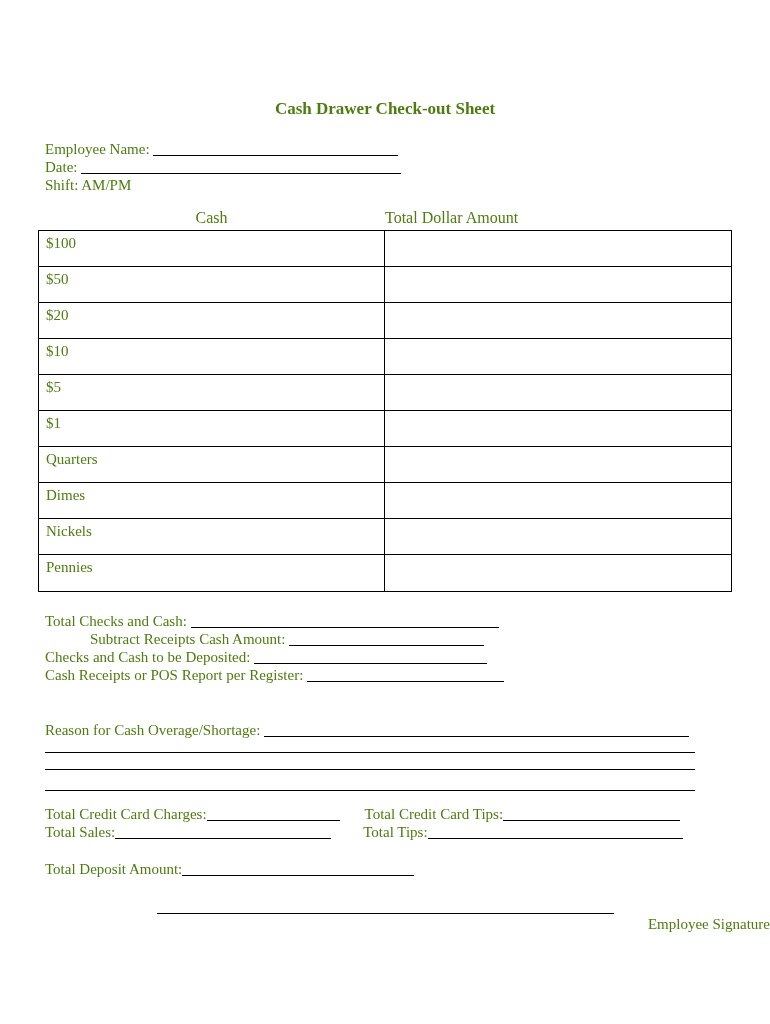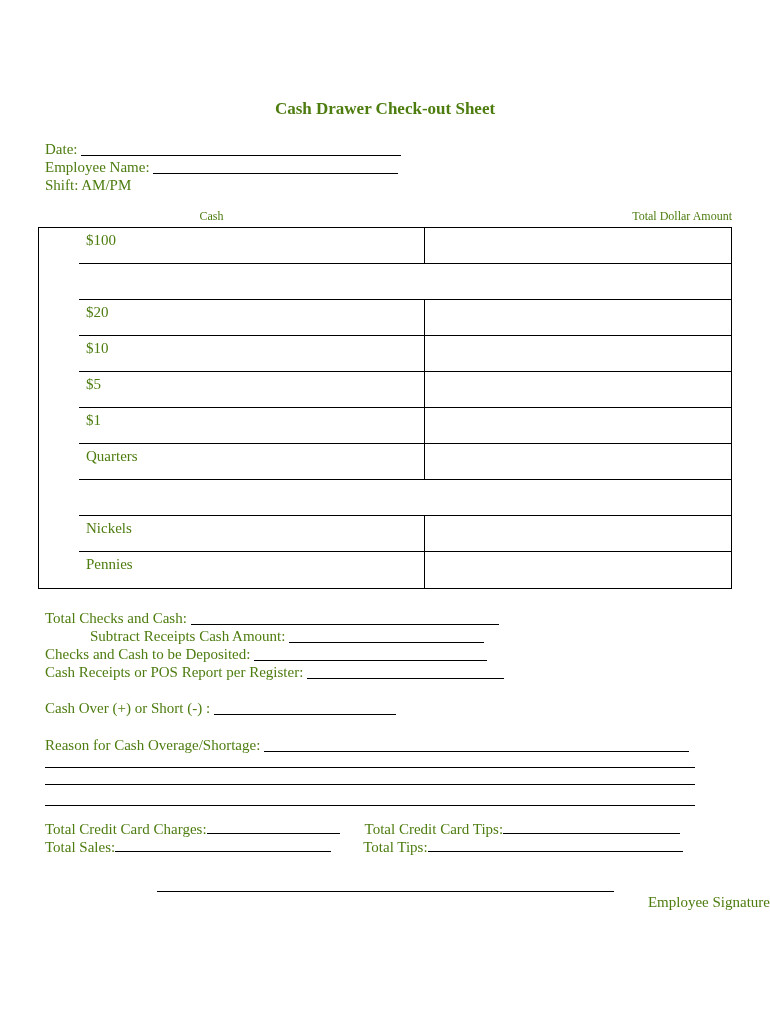--- a/index.html
+++ b/index.html
@@ -18,80 +18,81 @@
     font-weight: bold;
     font-size: 17px;
   }
   .head-fields { margin: 21px 45px 0 45px; line-height: 18px; }
   .fill {
     display: inline-block;
     height: 14px;
     border-bottom: 1px solid #000;
     vertical-align: -2px;
   }
-  .table-headers { display: flex; margin: 15px 38px 0 38px; font-size: 12px; }
+  .table-headers { display: flex; margin: 15px 38px 0 38px; font-size: 16px; }
   .table-headers .h-cash { width: 347px; text-align: center; }
-  .table-headers .h-amount { flex: 1; text-align: right; }
-  .cash-table { margin: 3px 38px 0 38px; border: 1px solid #000; padding-left: 40px; }
+  .table-headers .h-amount { flex: 1; text-align: left; }
+  .cash-table { margin: 3px 38px 0 38px; border: 1px solid #000; }
   .ct-row { display: flex; height: 36px; border-bottom: 1px solid #000; }
   .ct-row:last-child { border-bottom: none; }
   .ct-label { width: 346px; border-right: 1px solid #000; padding: 4px 7px 0 7px; }
   .ct-amount { flex: 1; }
   .summary { margin: 20px 45px 0 45px; line-height: 18px; }
   .indent { padding-left: 45px; }
   .bold { font-weight: normal; }
   .sp18 { height: 18px; }
   .sp19 { height: 19px; }
   .rule { margin-left: 45px; width: 650px; border-bottom: 1px solid #000; }
   .rule.r1 { height: 14px; }
   .rule.r2 { height: 17px; }
   .rule.r3 { height: 21px; }
-  .two-col { display: flex; margin: 0 45px; line-height: 18px; align-items: flex-start; }
+  .two-col { display: flex; margin: 0 45px; line-height: 18px; align-items: center; }
   .col-gap1 { width: 25px; }
   .col-gap2 { width: 32px; }
   .bottom-block { margin-top: 14px; }
   .deposit-row { margin: 19px 45px 0 45px; line-height: 18px; }
   .sig-line {
     width: 457px; margin: 30px auto 0 auto;
     border-bottom: 1px solid #000; height: 6px;
   }
   .sig-label { text-align: right; margin-top: 1px; line-height: 18px; }
 </style>
 </head>
 <body>
 
 <div class="page">
 
   <div class="title">Cash Drawer Check-out Sheet</div>
 
   <div class="head-fields">
     <div>
+      <span>Employee Name:</span>
+      <span class="fill" style="width:245px"></span>
+    </div>
+    <div>
       <span>Date:</span>
       <span class="fill" style="width:320px"></span>
-    </div>
-    <div>
-      <span>Employee Name:</span>
-      <span class="fill" style="width:245px"></span>
     </div>
     <div>
       <span>Shift: AM/PM</span>
     </div>
   </div>
 
   <div class="table-headers">
     <div class="h-cash">Cash</div>
     <div class="h-amount">Total Dollar Amount</div>
   </div>
 
   <div class="cash-table">
     <div class="ct-row">
       <div class="ct-label">$100</div>
       <div class="ct-amount"></div>
     </div>
     <div class="ct-row">
+      <div class="ct-label">$50</div>
       <div class="ct-amount"></div>
     </div>
     <div class="ct-row">
       <div class="ct-label">$20</div>
       <div class="ct-amount"></div>
     </div>
     <div class="ct-row">
       <div class="ct-label">$10</div>
       <div class="ct-amount"></div>
     </div>
@@ -101,20 +102,21 @@
     </div>
     <div class="ct-row">
       <div class="ct-label">$1</div>
       <div class="ct-amount"></div>
     </div>
     <div class="ct-row">
       <div class="ct-label">Quarters</div>
       <div class="ct-amount"></div>
     </div>
     <div class="ct-row">
+      <div class="ct-label">Dimes</div>
       <div class="ct-amount"></div>
     </div>
     <div class="ct-row">
       <div class="ct-label">Nickels</div>
       <div class="ct-amount"></div>
     </div>
     <div class="ct-row">
       <div class="ct-label">Pennies</div>
       <div class="ct-amount"></div>
     </div>
@@ -131,24 +133,20 @@
     </div>
     <div>
       <span class="bold">Checks and Cash to be Deposited</span><span>:</span>
       <span class="fill" style="width:233px"></span>
     </div>
     <div>
       <span>Cash Receipts or POS Report per Register:</span>
       <span class="fill" style="width:197px"></span>
     </div>
     <div class="sp18"></div>
-    <div>
-      <span>Cash Over (+) or Short (-) :</span>
-      <span class="fill" style="width:182px"></span>
-    </div>
     <div class="sp19"></div>
     <div>
       <span>Reason for Cash Overage/Shortage:</span>
       <span class="fill" style="width:425px"></span>
     </div>
   </div>
 
   <div class="rule r1"></div>
   <div class="rule r2"></div>
   <div class="rule r3"></div>
@@ -162,17 +160,20 @@
   </div>
 
   <div class="two-col">
     <span>Total Sales:</span>
     <span class="fill" style="width:216px"></span>
     <span class="col-gap2"></span>
     <span>Total Tips:</span>
     <span class="fill" style="width:255px"></span>
   </div>
 
+  <div class="deposit-row">
+    <span>Total Deposit Amount:</span><span class="fill" style="width:232px"></span>
+  </div>
 
   <div class="sig-line"></div>
   <div class="sig-label">Employee Signature</div>
 
 </div>
 
 </body></html>

